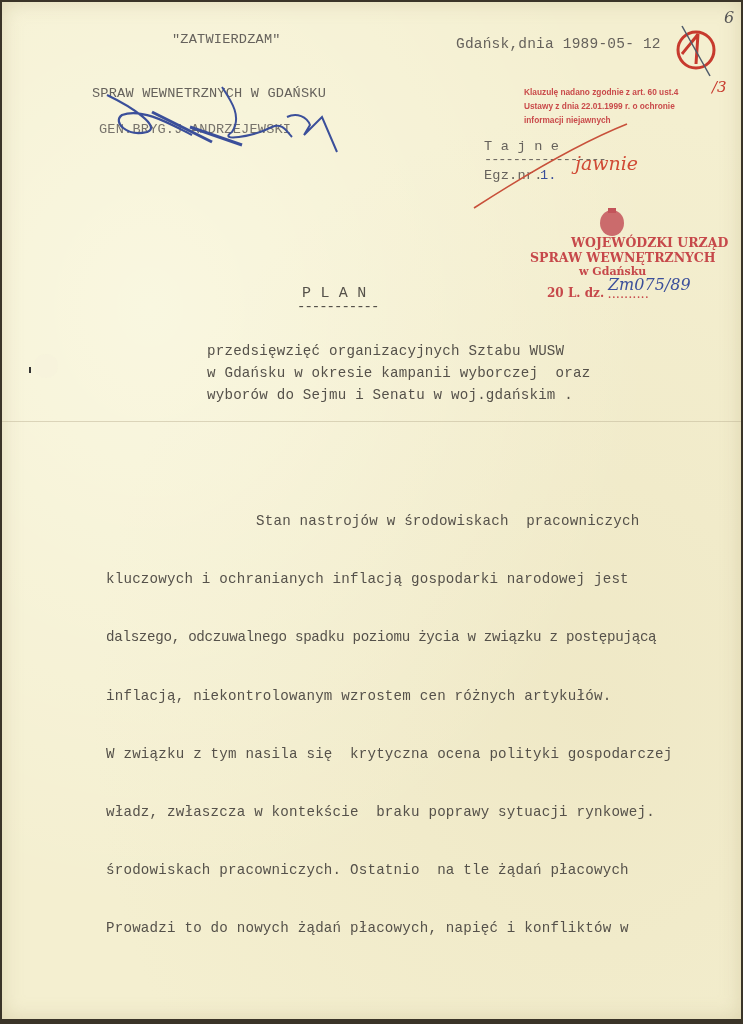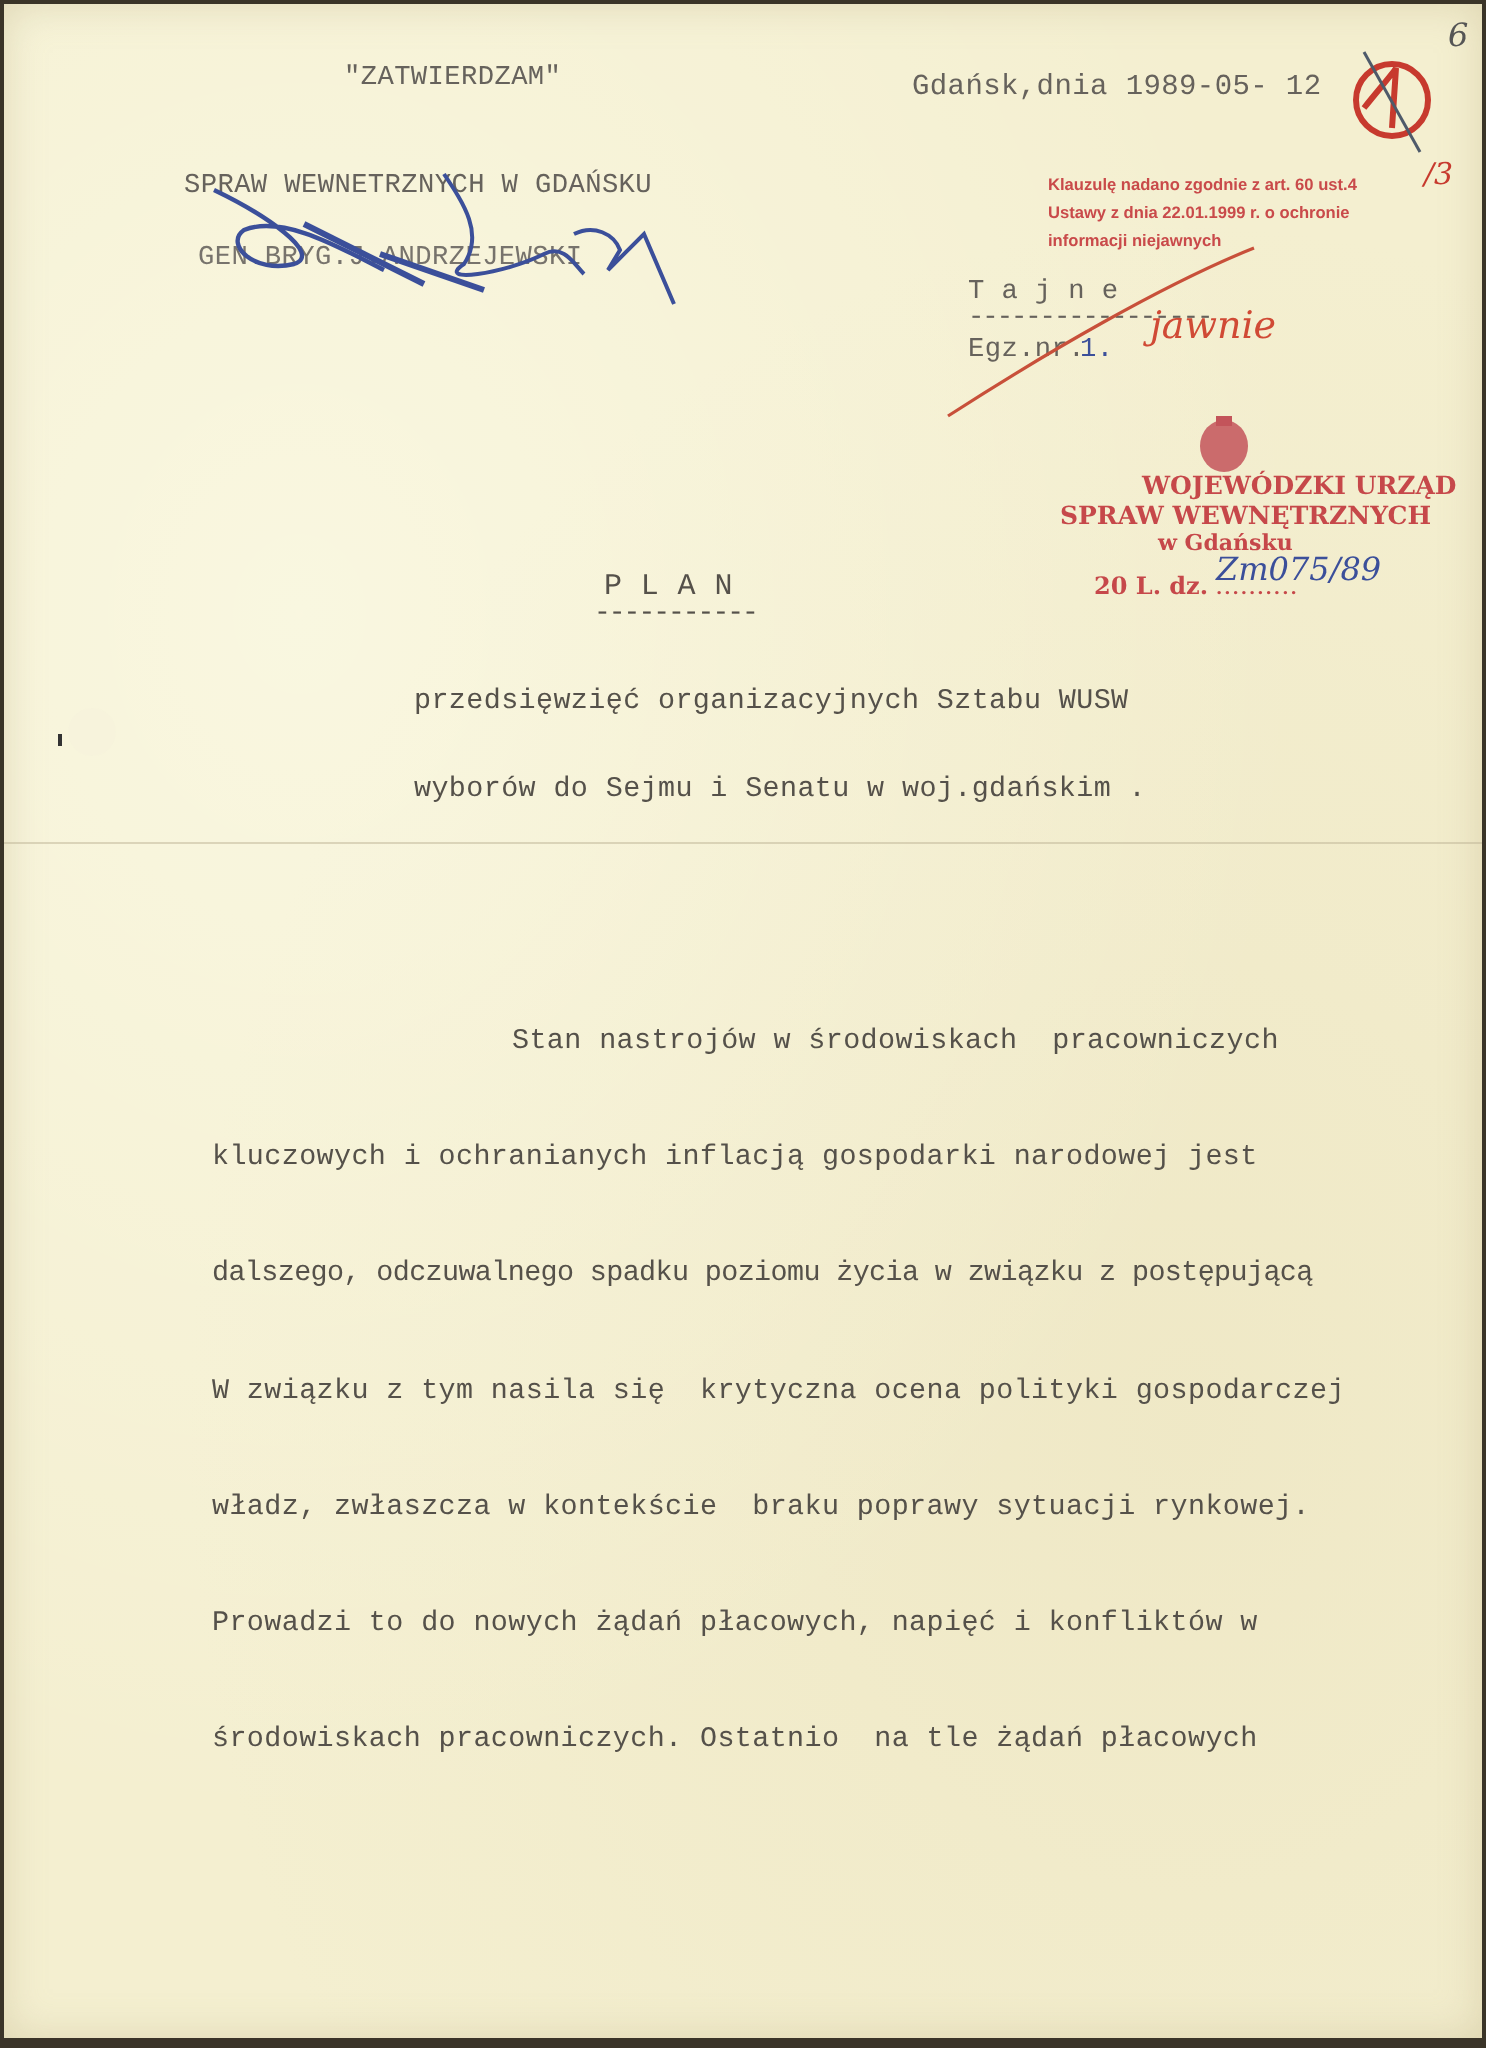--- a/index.html
+++ b/index.html
@@ -86,30 +86,32 @@
   <div class="abs stamp-red" style="left:528px; top:248px; font-size:12.5px;">SPRAW WEWNĘTRZNYCH</div>
   <div class="abs stamp-red" style="left:577px; top:263px; font-size:11px;">w Gdańsku</div>
   <div class="abs stamp-red" style="left:545px; top:284px; font-size:12px;">20 L. dz.</div>
   <div class="abs hand" style="left:606px; top:273px; font-size:16px; color:#3b4f9a;">Zm075/89</div>
   <div class="abs stamp-red" style="left:606px; top:288px; font-size:9px; letter-spacing:1px;">..........</div>
 
   <div class="abs type" style="left:300px; top:283px; font-size:15px;">P L A N</div>
   <div class="abs type" style="left:295px; top:297px; font-size:14px; letter-spacing:-1px;">-----------</div>
 
   <div class="abs type" style="left:205px; top:341px;">przedsięwzięć organizacyjnych Sztabu WUSW</div>
+  <div class="abs type" style="left:205px; top:363px;">w Gdańsku w okresie kampanii wyborczej  oraz</div>
   <div class="abs type" style="left:205px; top:385px;">wyborów do Sejmu i Senatu w woj.gdańskim .</div>
 
   <div class="abs" style="left:104px; top:472px; width:630px;">
     <div class="type body-line" style="padding-left:150px;">Stan nastrojów w środowiskach  pracowniczych</div>
     <div class="type body-line">kluczowych i ochranianych inflacją gospodarki narodowej jest</div>
     <div class="type body-line" style="letter-spacing:-0.3px;">dalszego, odczuwalnego spadku poziomu życia w związku z postępującą</div>
+    <div class="type body-line">inflacją, niekontrolowanym wzrostem cen różnych artykułów.</div>
     <div class="type body-line">W związku z tym nasila się  krytyczna ocena polityki gospodarczej</div>
     <div class="type body-line">władz, zwłaszcza w kontekście  braku poprawy sytuacji rynkowej.</div>
+    <div class="type body-line">środowiskach pracowniczych. Ostatnio  na tle żądań płacowych</div>
     <div class="type body-line">Prowadzi to do nowych żądań płacowych, napięć i konfliktów w</div>
-    <div class="type body-line">środowiskach pracowniczych. Ostatnio  na tle żądań płacowych</div>
     
     
     
     
     
     
     
     
     
     

